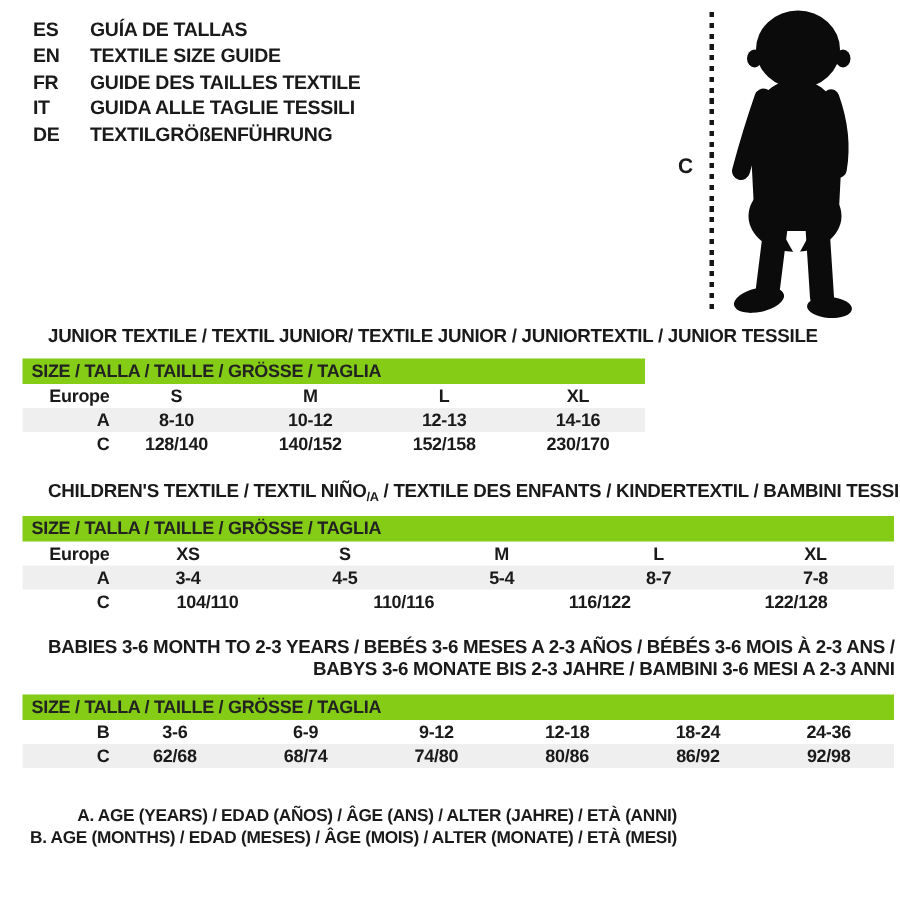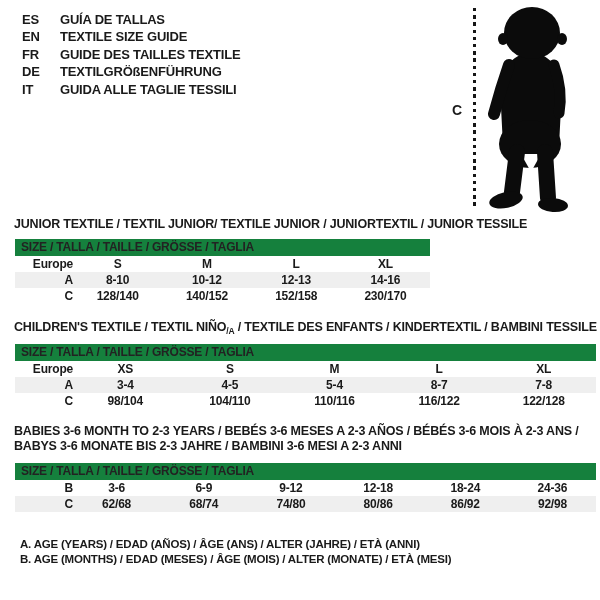--- a/index.html
+++ b/index.html
@@ -18,60 +18,60 @@
   .lang-row{display:flex;font-size:13px;line-height:17.4px;}
   .lang-code{width:38px;flex:0 0 38px;}
   
   .height-line{
     position:absolute;left:473px;top:8px;width:3px;height:198px;
     background:repeating-linear-gradient(to bottom,#161616 0 3.5px,transparent 3.5px 7.2px);
   }
   .height-label{position:absolute;left:452px;top:102px;font-size:14px;}
   .silhouette{position:absolute;left:479px;top:2px;}
   
-  .sec-title{position:absolute;left:14px;font-size:12.5px;line-height:15px;white-space:nowrap;}
+  .sec-title{position:absolute;left:32px;font-size:12.5px;line-height:15px;white-space:nowrap;text-align:right;}
   .sub{font-size:8.5px;vertical-align:-3px;}
   
   .size-table{position:absolute;left:15px;}
   .bar{
-    height:17px;line-height:17px;background:#15803d;color:#222222;
+    height:17px;line-height:17px;background:#84cc16;color:#222222;
     font-size:12px;padding-left:6px;box-sizing:border-box;
   }
   .trow{display:flex;height:16px;line-height:16px;font-size:12px;}
   .trow.shaded{background:#efefef;}
   .lbl{flex:0 0 58px;padding-left:4px;box-sizing:border-box;text-align:right;}
   .cell{flex:1;text-align:center;}
   
-  .footnotes{position:absolute;left:20px;top:537px;font-size:11.5px;line-height:15.3px;white-space:nowrap;}
+  .footnotes{position:absolute;left:20px;top:537px;font-size:11.5px;line-height:15.3px;white-space:nowrap;text-align:right;}
 </style>
 </head>
 <body>
 
 <div class="sheet">
 
   <div class="lang-list">
     <div class="lang-row">
       <span class="lang-code">ES</span>
       <span class="lang-label">GUÍA DE TALLAS</span>
     </div>
     <div class="lang-row">
       <span class="lang-code">EN</span>
       <span class="lang-label">TEXTILE SIZE GUIDE</span>
     </div>
     <div class="lang-row">
       <span class="lang-code">FR</span>
       <span class="lang-label">GUIDE DES TAILLES TEXTILE</span>
     </div>
     <div class="lang-row">
+      <span class="lang-code">IT</span>
+      <span class="lang-label">GUIDA ALLE TAGLIE TESSILI</span>
+    </div>
+    <div class="lang-row">
       <span class="lang-code">DE</span>
       <span class="lang-label">TEXTILGRÖßENFÜHRUNG</span>
-    </div>
-    <div class="lang-row">
-      <span class="lang-code">IT</span>
-      <span class="lang-label">GUIDA ALLE TAGLIE TESSILI</span>
     </div>
   </div>
 
   <div class="height-line"></div>
   <div class="height-label">C</div>
   <svg class="silhouette" width="108" height="211" viewBox="0 0 108 211">
     <g fill="#0b0b0b" stroke="none">
 
       <path d="M52,50 C28,54 20,70 22,105 L24,144 L80,144 L82,105 C84,70 76,54 52,50 Z"></path>
 
@@ -136,21 +136,20 @@
     <div class="trow shaded">
       <span class="lbl">A</span>
       <span class="cell">3-4</span>
       <span class="cell">4-5</span>
       <span class="cell">5-4</span>
       <span class="cell">8-7</span>
       <span class="cell">7-8</span>
     </div>
     <div class="trow">
       <span class="lbl">C</span>
-      <span class="cell">98/104</span>
       <span class="cell">104/110</span>
       <span class="cell">110/116</span>
       <span class="cell">116/122</span>
       <span class="cell">122/128</span>
     </div>
   </div>
 
   <div class="sec-title" style="top:424px;">
     <div>BABIES 3-6 MONTH TO 2-3 YEARS / BEBÉS 3-6 MESES A 2-3 AÑOS / BÉBÉS 3-6 MOIS À 2-3 ANS /</div>
     <div>BABYS 3-6 MONATE BIS 2-3 JAHRE / BAMBINI 3-6 MESI A 2-3 ANNI</div>

